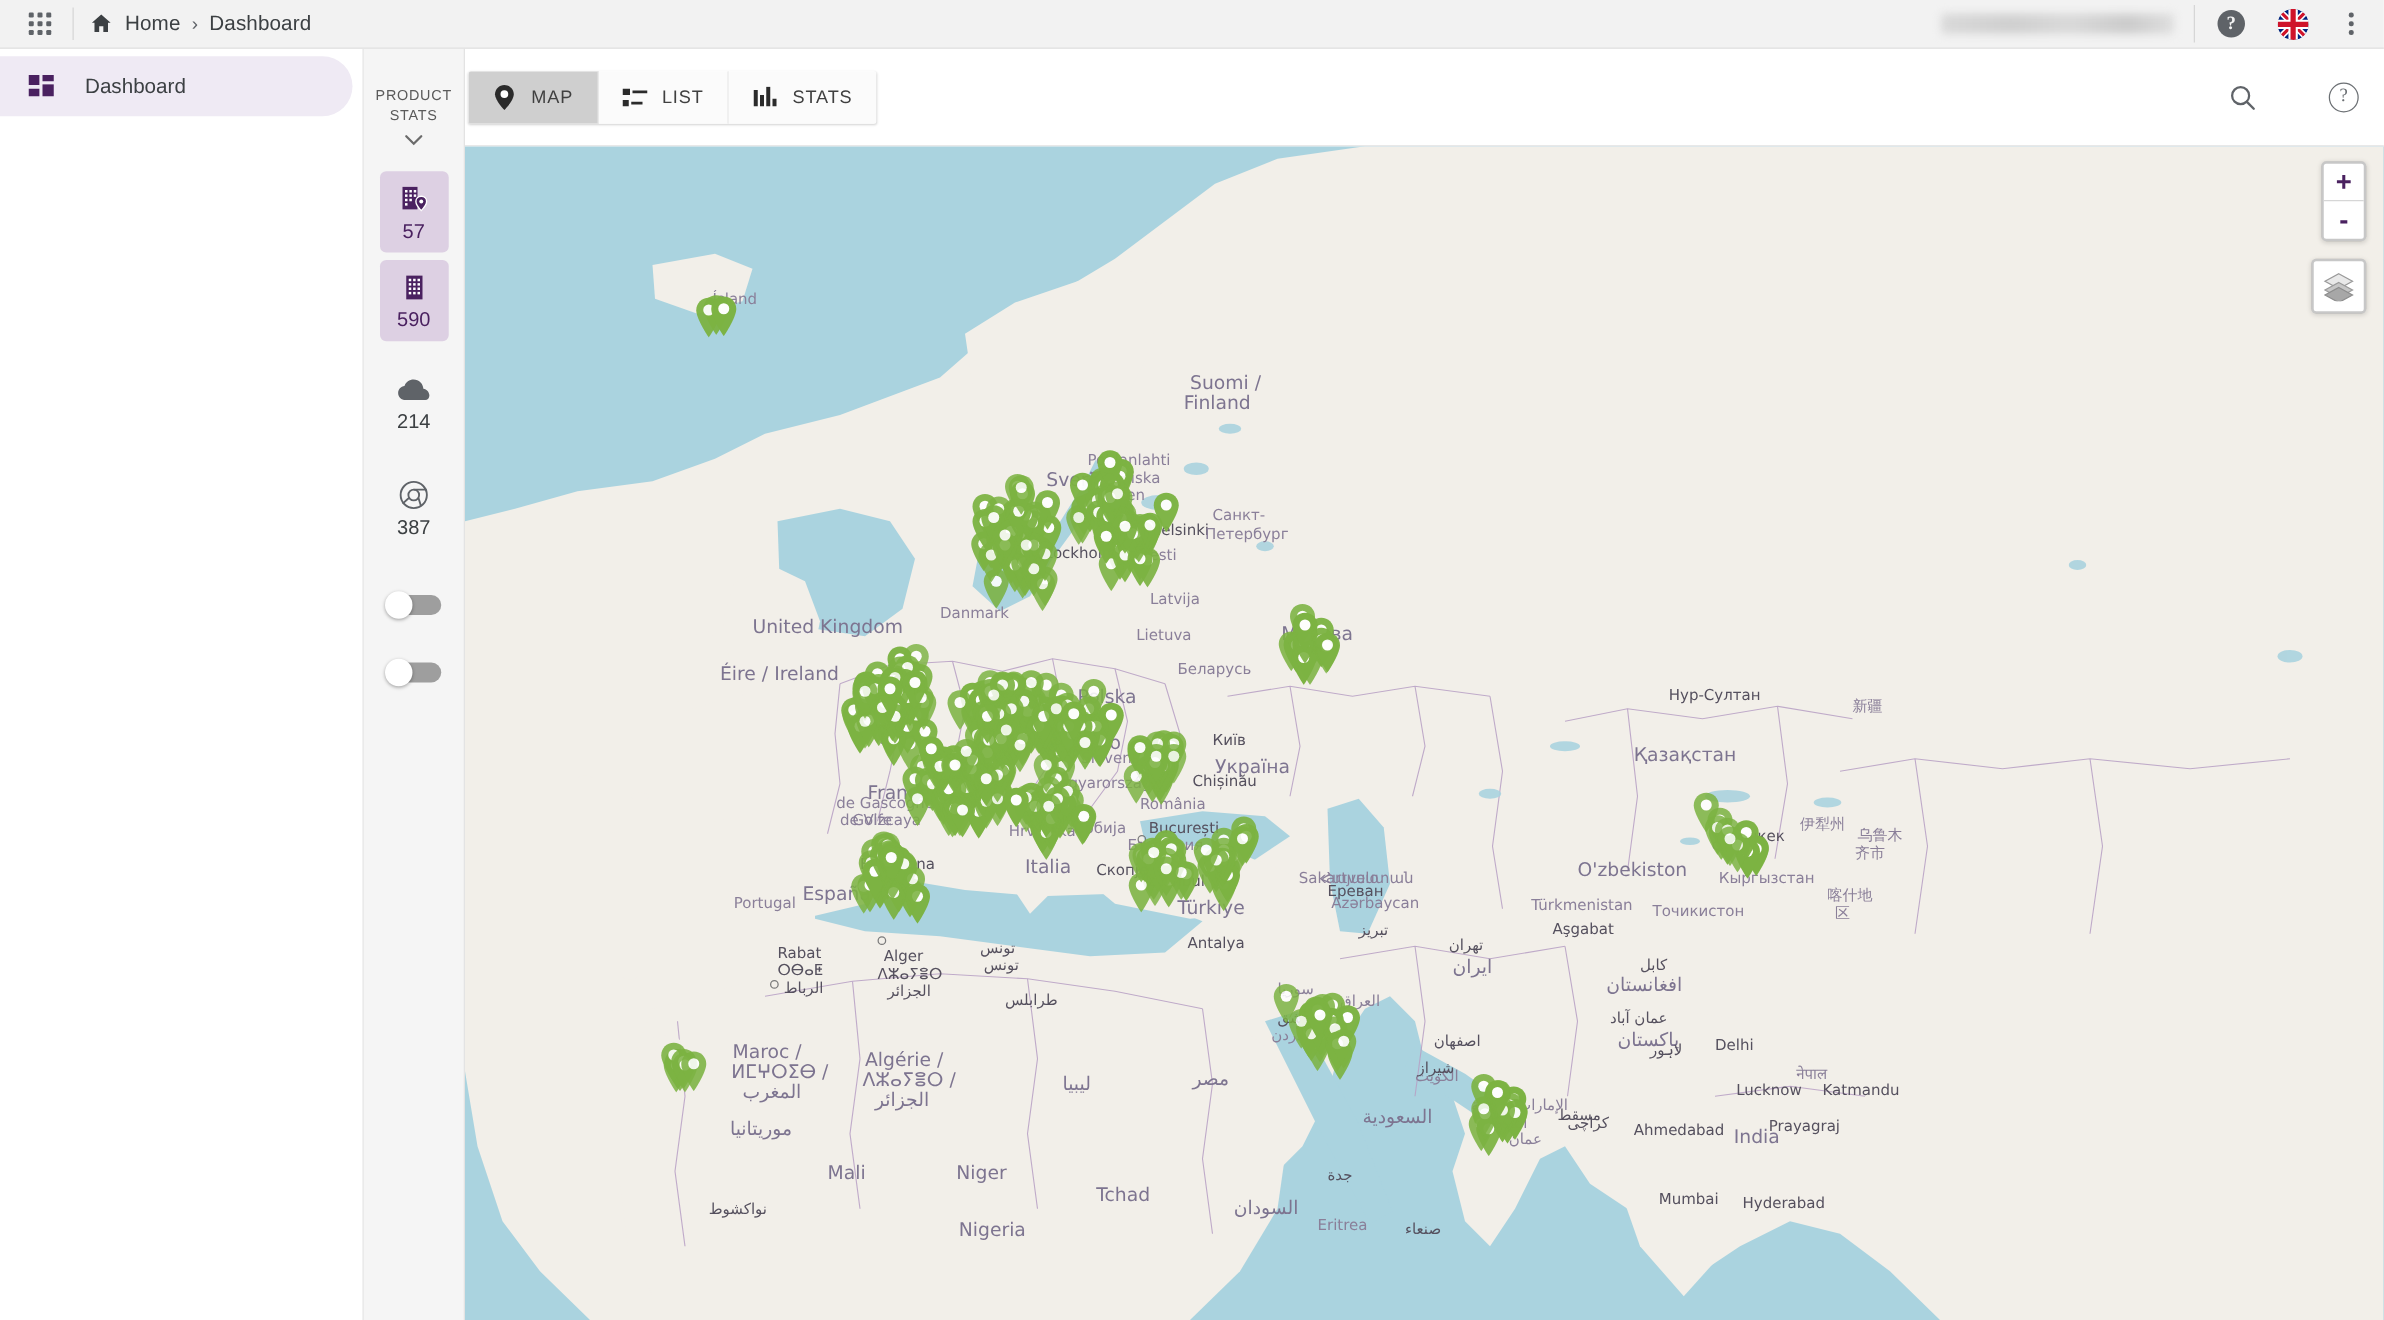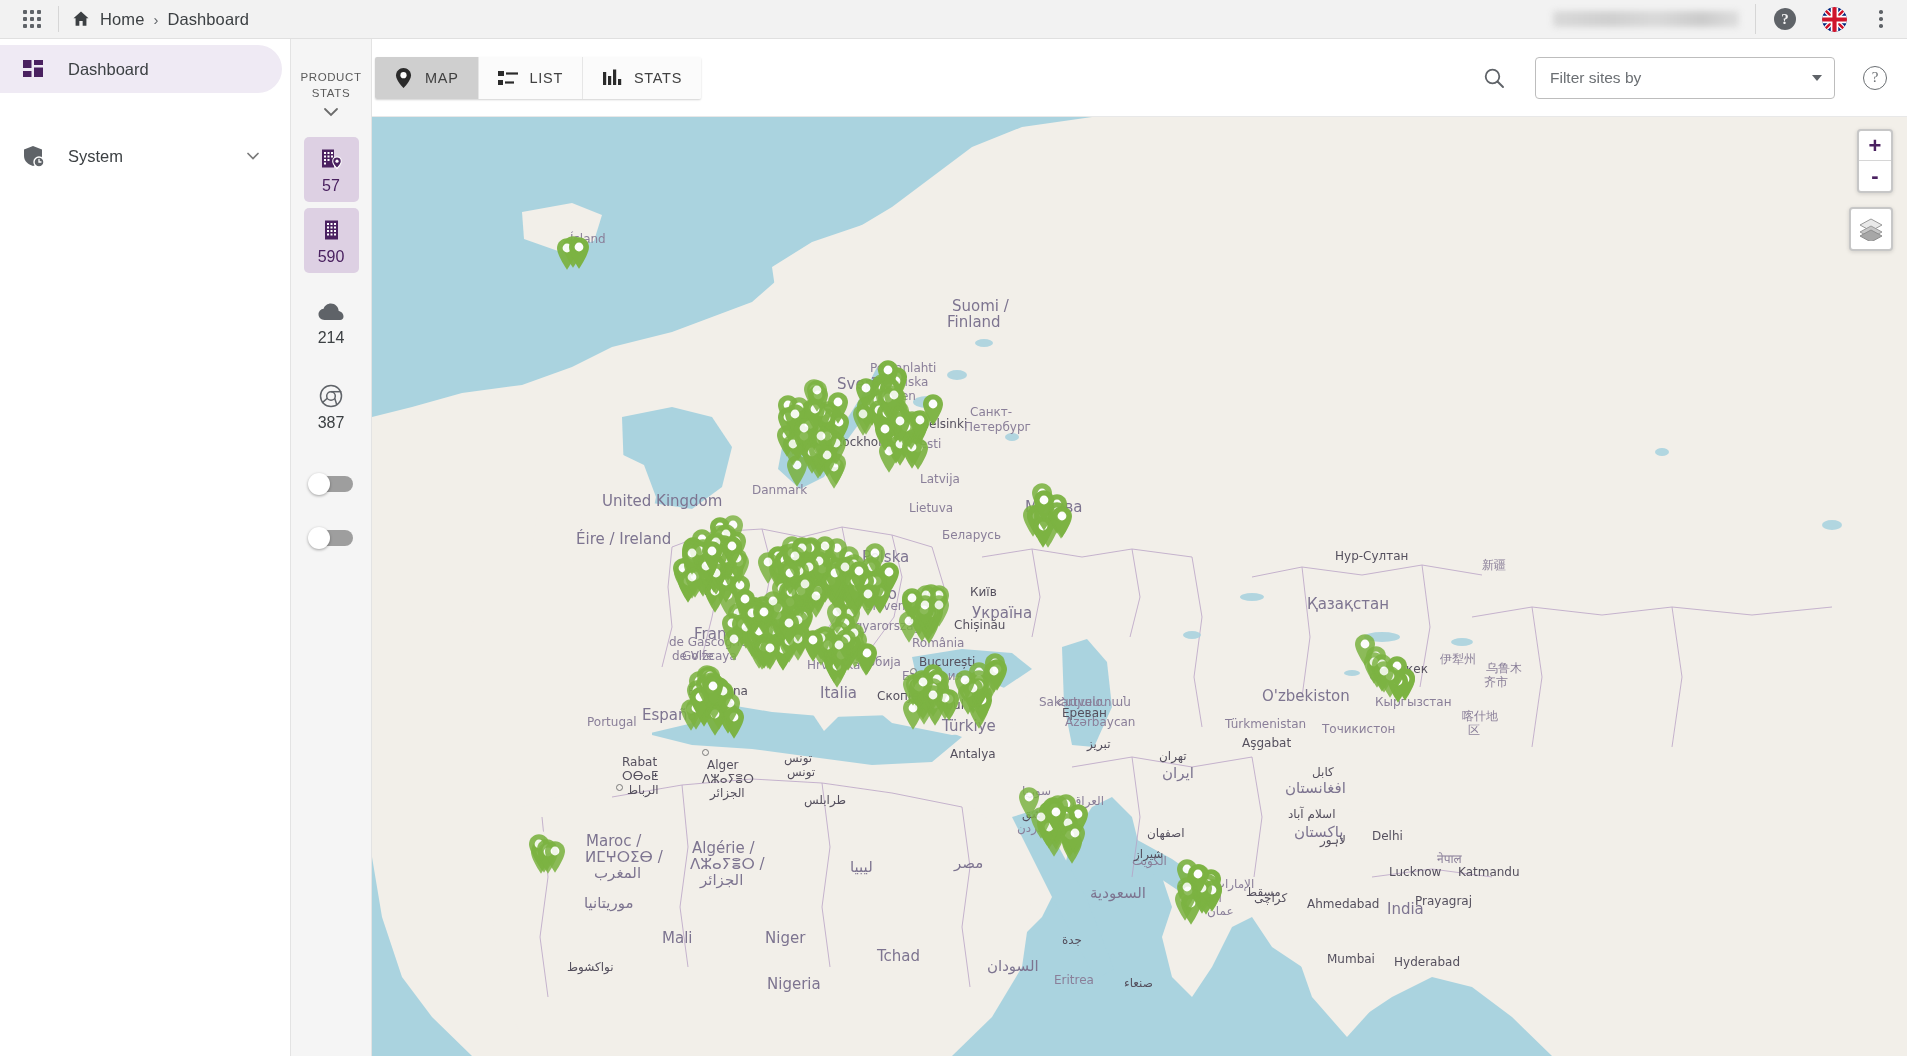--- a/index.html
+++ b/index.html
@@ -273,31 +273,20 @@
   </div>
 
   <div class="nav-spacer"></div>
 
 
   <div class="nav-spacer"></div>
 
 
   <div class="nav-spacer"></div>
 
-  <div class="nav-item">
-    <svg class="nav-ico" viewBox="0 0 26 26">
-      <path d="M13 3 L22 6.5 V13 C22 18 18 21.5 13 23 C8 21.5 4 18 4 13 V6.5 Z" fill="#5f6368"></path>
-      <circle cx="19" cy="19" r="5" fill="#5f6368" stroke="#fff" stroke-width="1.4"></circle>
-      <path d="M19 16.5 V19 H21" stroke="#fff" stroke-width="1.3" fill="none" stroke-linecap="round"></path>
-    </svg>
-    <span class="nav-label">System</span>
-    <svg class="nav-chev" width="18" height="18" viewBox="0 0 18 18">
-      <path d="M4 6.5 L9 11.5 L14 6.5" stroke="#7a7a7a" stroke-width="1.7" fill="none" stroke-linecap="round"></path>
-    </svg>
-  </div>
 </div>
 
 <div class="rail">
   <div class="rail-title">PRODUCT</div>
   <div class="rail-title">STATS</div>
   <svg class="rail-chev" width="20" height="14" viewBox="0 0 20 14">
     <path d="M4 4 L10 10 L16 4" stroke="#6b6b6b" stroke-width="1.8" fill="none" stroke-linecap="round"></path>
   </svg>
 
   <div class="rail-chip sel">
@@ -400,24 +389,20 @@
       </svg>
       <span class="tab-lbl">STATS</span>
     </div>
   </div>
 
   <div class="tb-search">
     <svg class="search-ico" width="22" height="22" viewBox="0 0 22 22">
       <circle cx="9.5" cy="9.5" r="6.8" fill="none" stroke="#5f6368" stroke-width="1.8"></circle>
       <path d="M14.5 14.5 L20 20" stroke="#5f6368" stroke-width="1.9" stroke-linecap="round"></path>
     </svg>
-    <div class="filter-select">
-      <input readonly="" placeholder="Filter sites by" style="">
-      <div class="caret"></div>
-    </div>
     <div class="help-o">?</div>
   </div>
 </div>
 
 <div class="map">
 
   <svg class="map-svg" viewBox="0 0 1535 939" preserveAspectRatio="none">
     <rect width="1535" height="939" fill="#aad3df"></rect>
 
     <path fill="#f2efe9" d="
@@ -618,21 +603,21 @@
     <span class="lbl dark" style="left:963px;top:432px">Нур-Султан</span>
     <span class="lbl" style="left:1110px;top:440px">新疆</span>
     <span class="lbl" style="left:1114px;top:543px">乌鲁木</span>
     <span class="lbl" style="left:1112px;top:557px">齐市</span>
     <span class="lbl" style="left:1068px;top:534px">伊犁州</span>
     <span class="lbl" style="left:1090px;top:591px">喀什地</span>
     <span class="lbl" style="left:1096px;top:605px">区</span>
     <span class="lbl big" style="left:913px;top:662px">افغانستان</span>
     <span class="lbl dark" style="left:940px;top:648px">كابل</span>
     <span class="lbl big" style="left:922px;top:706px">پاکستان</span>
-    <span class="lbl dark" style="left:916px;top:690px">اسلام آباد</span>
+    <span class="lbl dark" style="left:916px;top:690px">عمان آباد</span>
     <span class="lbl dark" style="left:948px;top:716px">لاہور</span>
     <span class="lbl dark" style="left:882px;top:774px">کراچی</span>
     <span class="lbl big" style="left:1015px;top:783px">India</span>
     <span class="lbl dark" style="left:1000px;top:712px">Delhi</span>
     <span class="lbl dark" style="left:1086px;top:748px">Katmandu</span>
     <span class="lbl" style="left:1065px;top:733px">नेपाल</span>
     <span class="lbl dark" style="left:1017px;top:748px">Lucknow</span>
     <span class="lbl dark" style="left:935px;top:780px">Ahmedabad</span>
     <span class="lbl dark" style="left:1043px;top:777px">Prayagraj</span>
     <span class="lbl dark" style="left:955px;top:835px">Mumbai</span>

